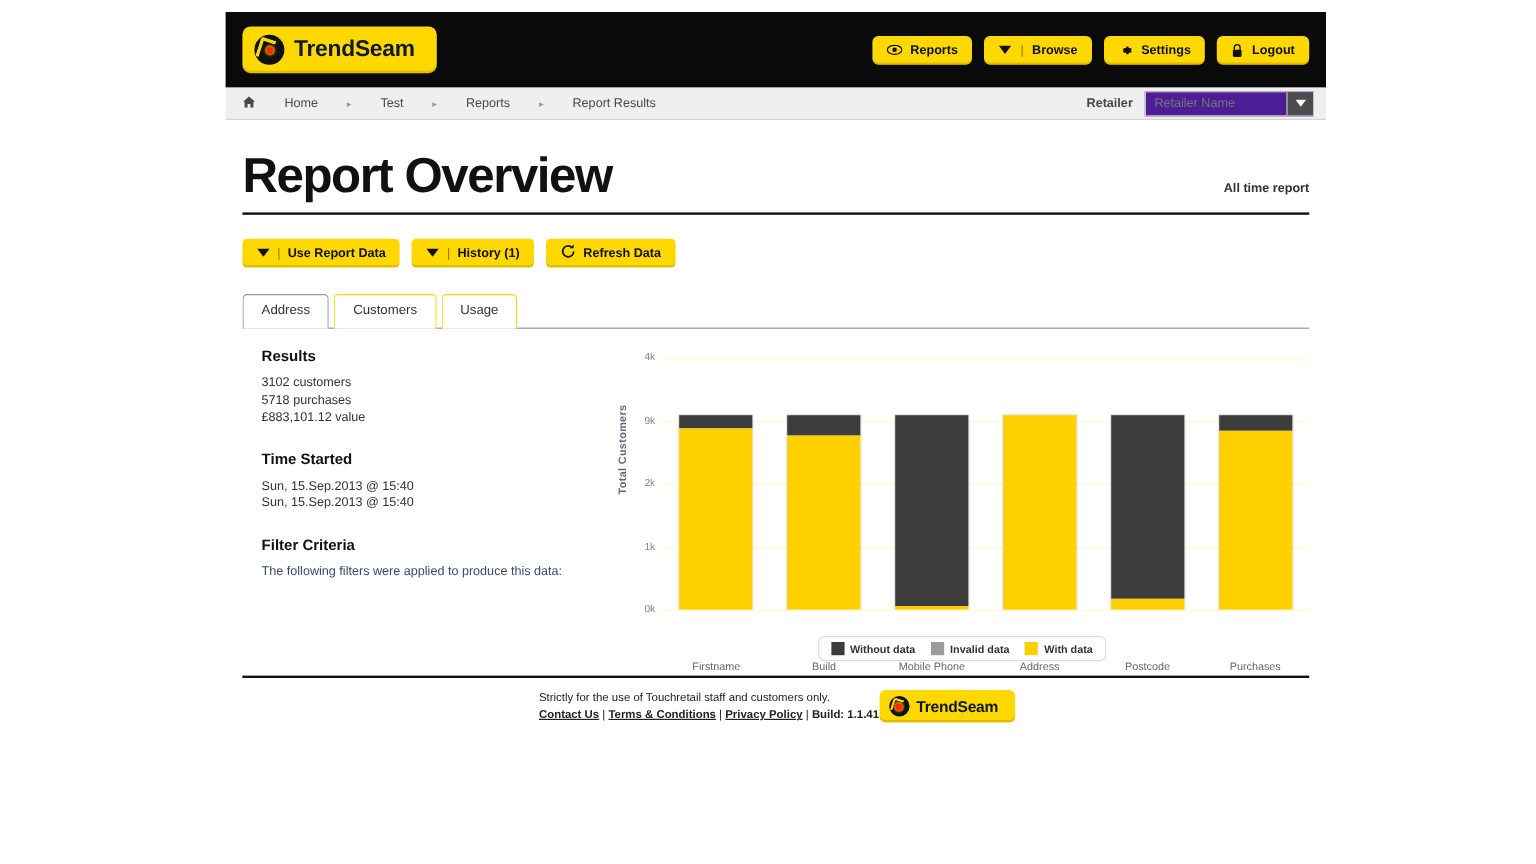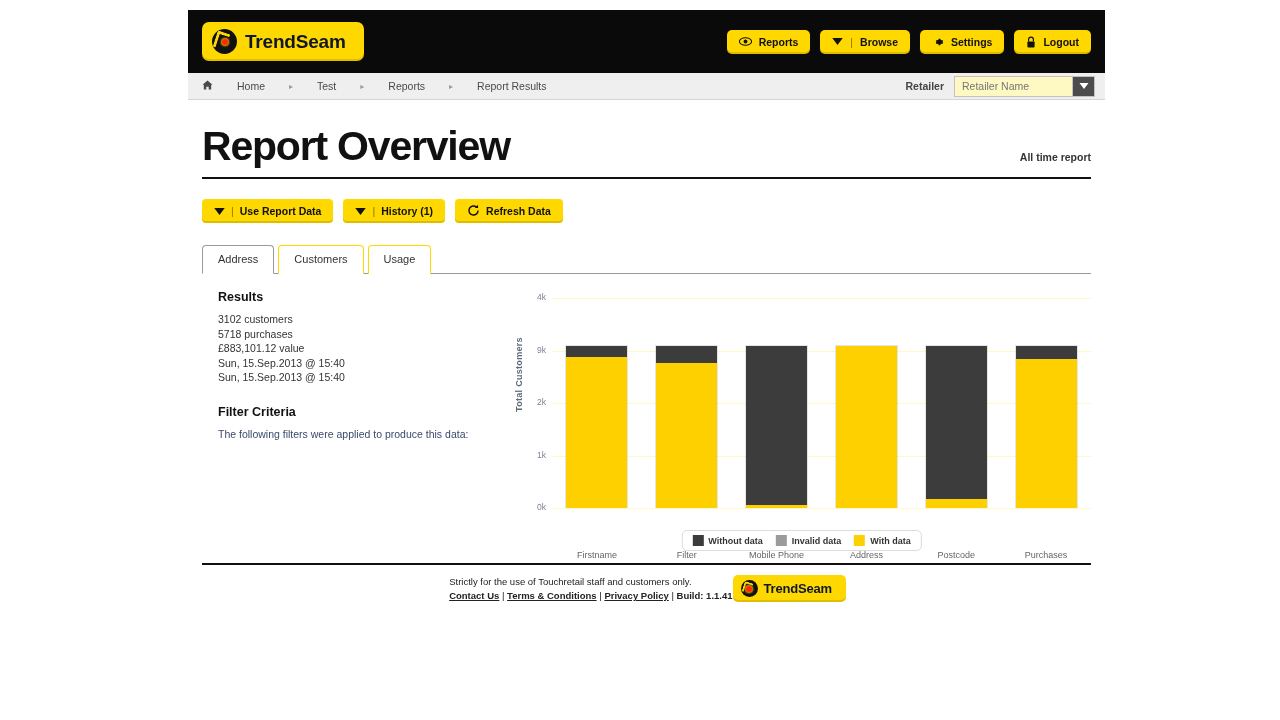--- a/index.html
+++ b/index.html
@@ -57,21 +57,21 @@
   .crumbbar{
     height:27px; background:#efefef; border-bottom:1px solid #d5d5d5;
     display:flex; align-items:center; justify-content:space-between;
     padding:0 10px 0 14px;
   }
   .crumbs{ display:flex; align-items:center; gap:24px; font-size:10.5px; color:#4a4a4a; }
   .crumbs a{ color:#4a4a4a; text-decoration:none; }
   .sep{ color:#9a9a9a; font-size:8px; }
   .retail{ display:flex; align-items:center; gap:10px; }
   .retail-label{ font-size:10.5px; color:#444; font-weight:bold;}
-  .retail-box{ display:flex; height:21px; border:1px solid #c2c2c2; background:#fef9c3; }
+  .retail-box{ display:flex; height:21px; border:1px solid #c2c2c2; background:#4c1d95; }
   .retail-box input{
     border:0; outline:0; width:117px; height:100%;
     font-size:10.5px; color:#8b8b8b; padding-left:7px;
     font-family:"Liberation Sans", sans-serif; background:transparent;
   }
   .retail-arrow{
     width:22px; background:#4c4c4c; display:flex; align-items:center; justify-content:center;
     border-left:1px solid #c2c2c2; cursor:pointer;
   }
 
@@ -277,20 +277,21 @@
     <div class="tabline"></div>
 
     <div class="panel">
 
       <div class="left">
         <div class="h3">Results</div>
         <div class="ln">3102 customers</div>
         <div class="ln">5718 purchases</div>
         <div class="ln">£883,101.12 value</div>
 
+        <div class="h3 mt">Time Started</div>
         <div class="ln">Sun, 15.Sep.2013 @ 15:40</div>
 
         <div class="ln">Sun, 15.Sep.2013 @ 15:40</div>
 
         <div class="h3 mt">Filter Criteria</div>
         <div class="ln blue">The following filters were applied to produce this data:</div>
       </div>
 
       <div class="chart">
         <div class="ylab">Total Customers</div>
@@ -345,21 +346,21 @@
                 <div class="bargroup">
                   <div class="bar" style="height: 162.855px;">
                     <div style="height: 13.23px; background: rgb(60, 60, 60);"></div>
                     <div style="height: 149.625px; background: rgb(255, 208, 0);"></div>
                   </div>
                 </div>
               </div>
         </div>
         <div class="xaxis" id="xaxis">
               <div class="xlbl">Firstname</div>
-              <div class="xlbl">Filter</div>
+              <div class="xlbl">Build</div>
               <div class="xlbl">Mobile Phone</div>
               <div class="xlbl">Address</div>
               <div class="xlbl">Postcode</div>
               <div class="xlbl">Purchases</div>
             </div>
         <div class="legend" id="legend">
               <div class="lgitem">
                 <span class="sw" style="background: rgb(60, 60, 60);"></span>
                 <span>Without data</span>
               </div>

